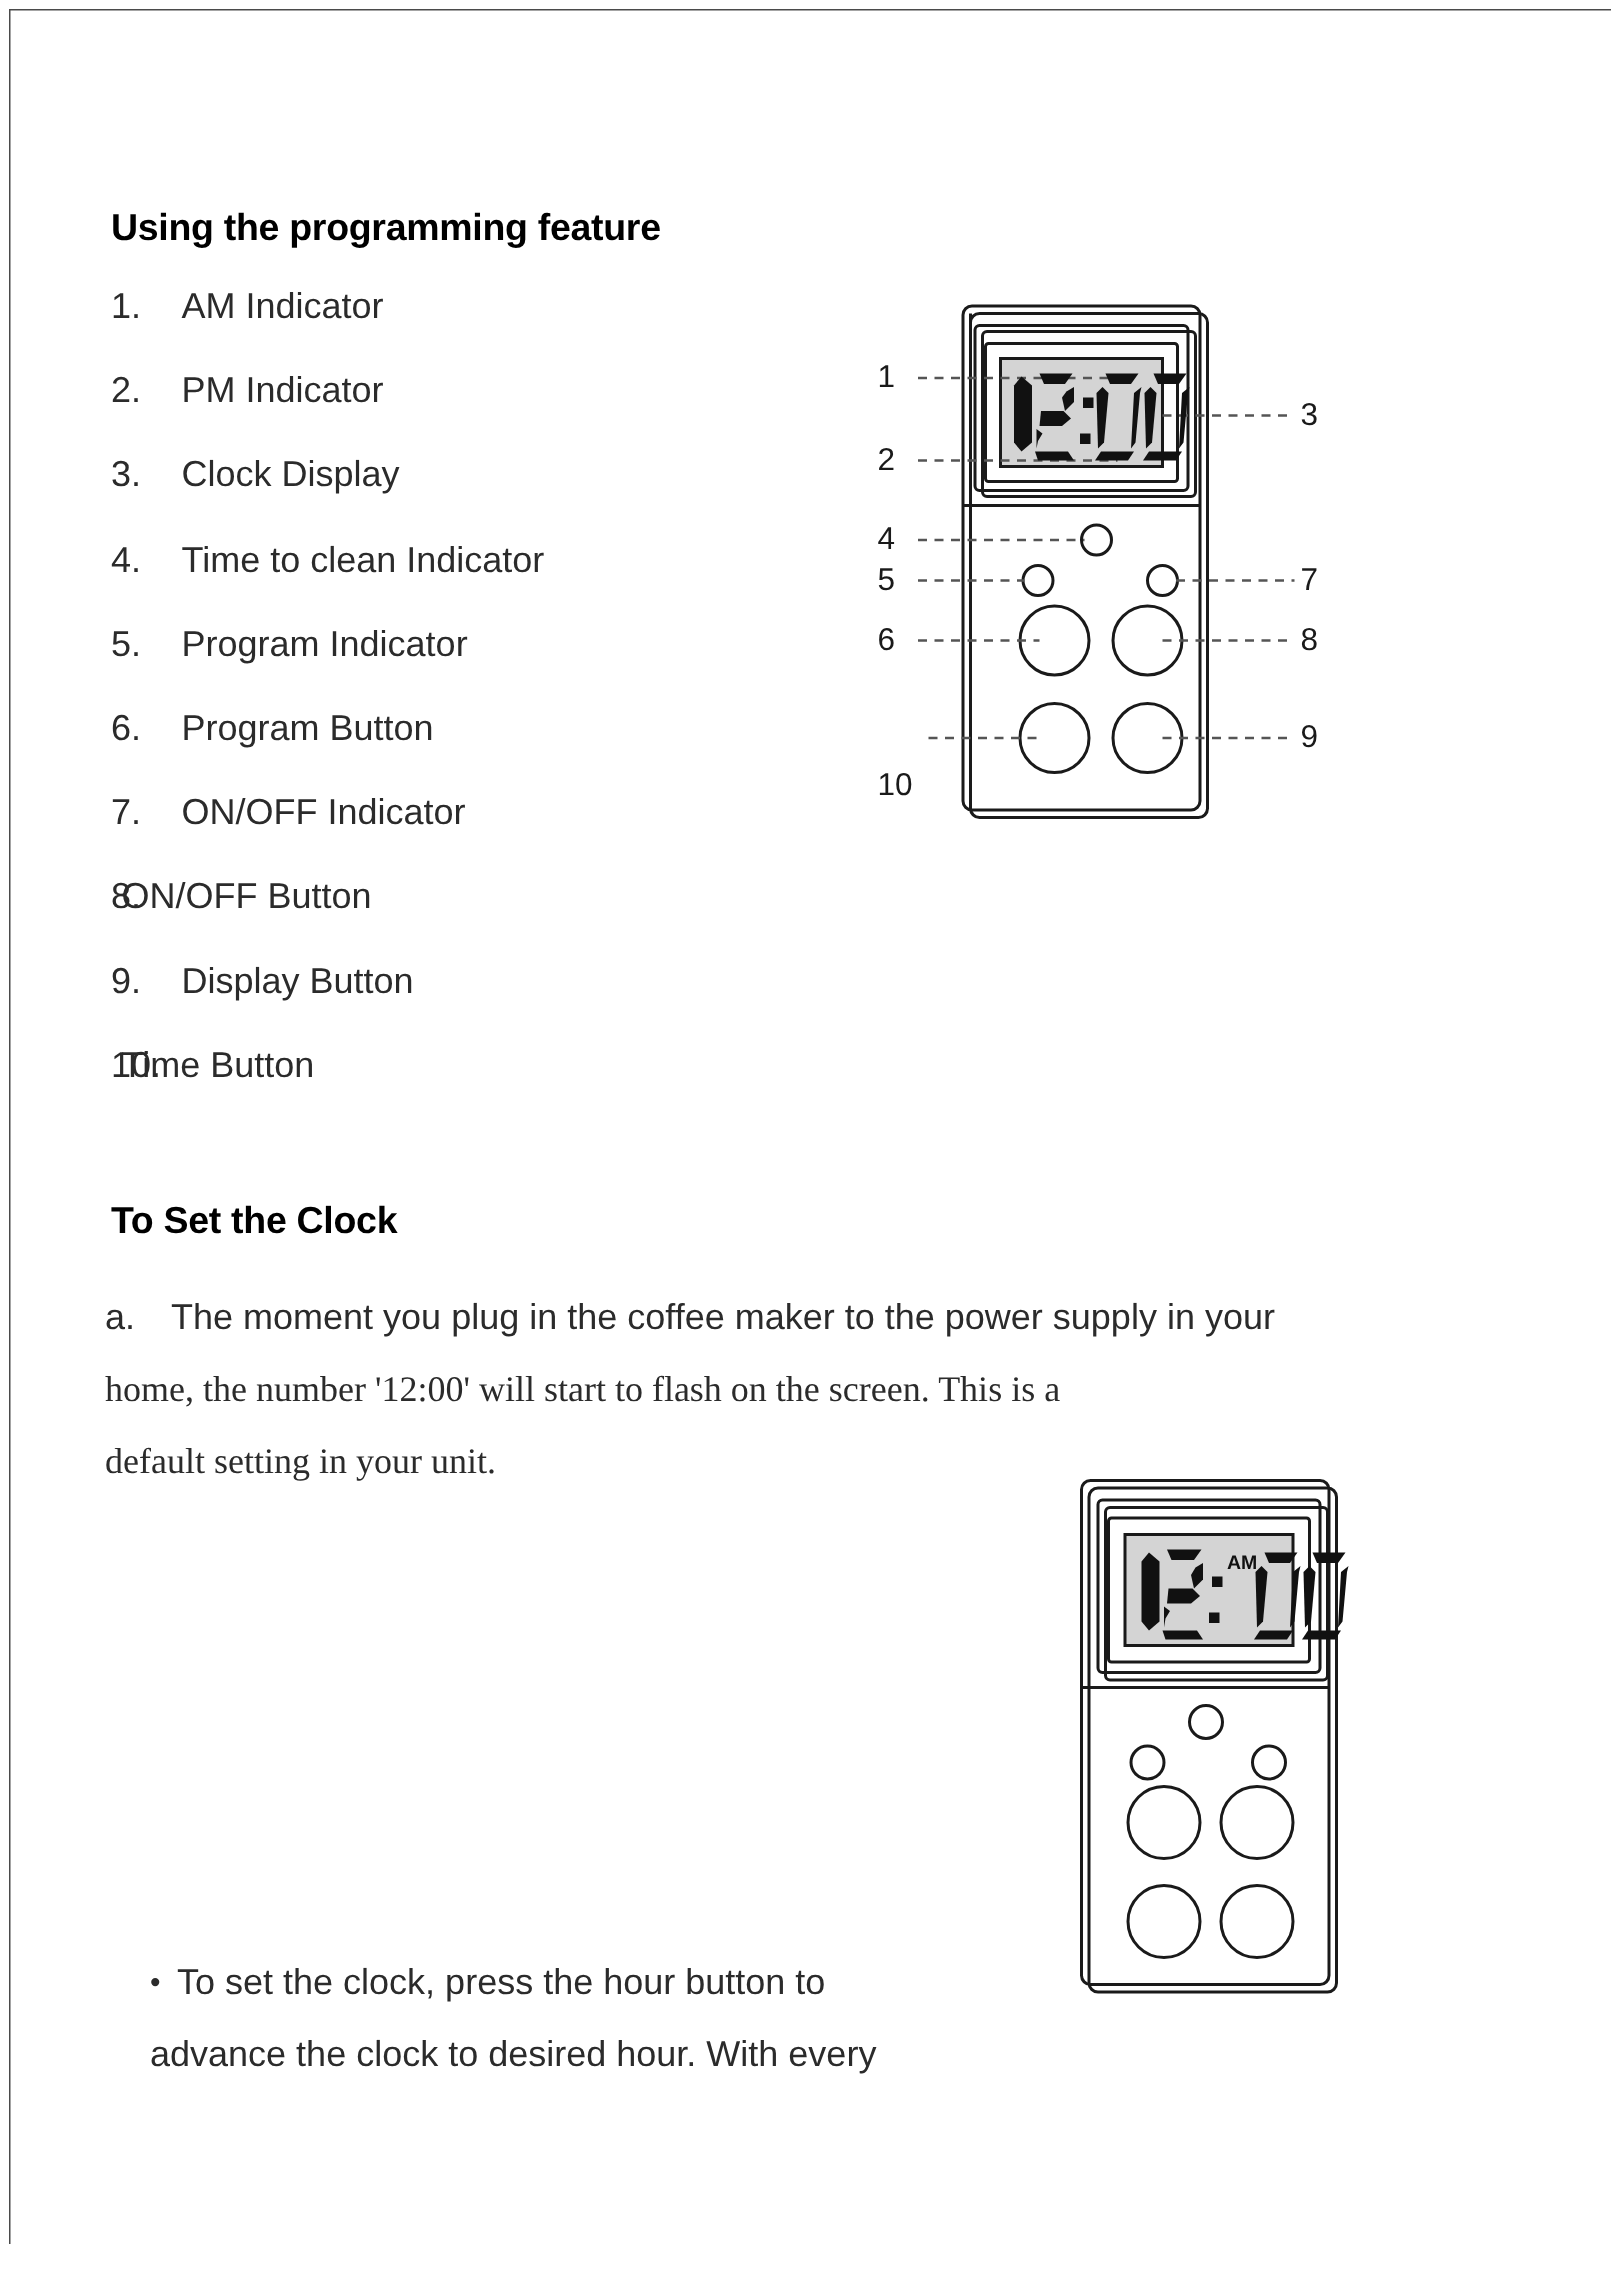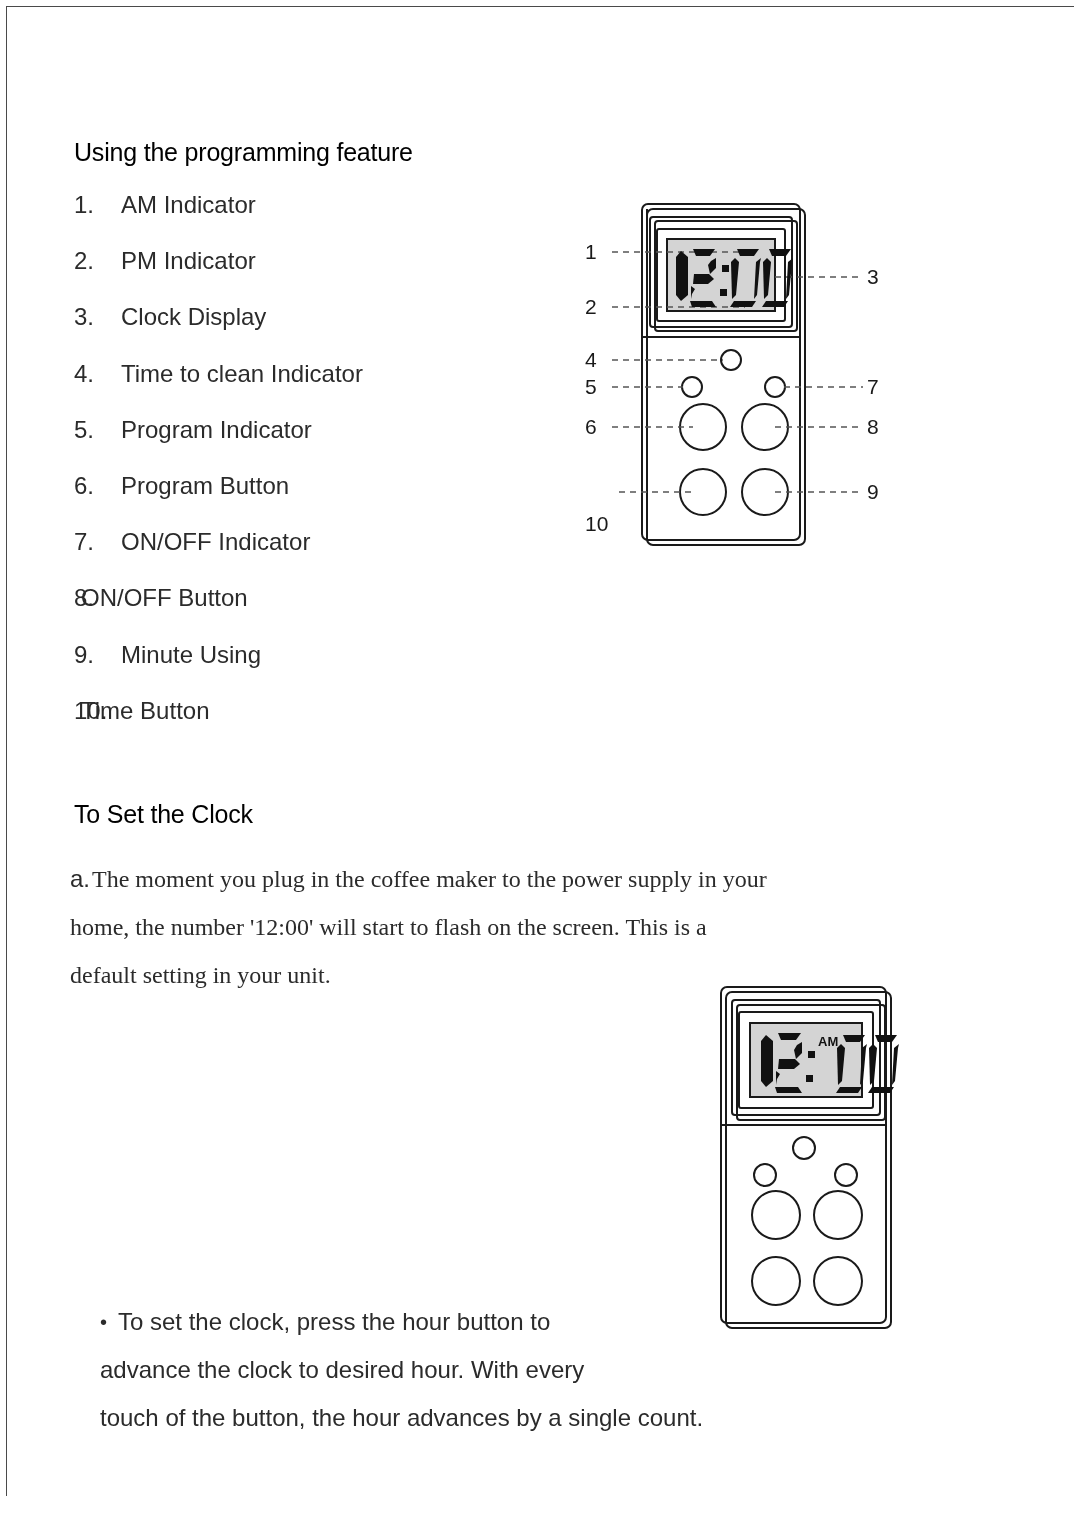--- a/index.html
+++ b/index.html
@@ -35,21 +35,21 @@
     top: 6px;
     width: 1px;
     height: 1490px;
     background: #4a4a4a;
   }
 
   
   .heading {
     position: absolute;
     font-size: 25px;
-    font-weight: normal;
+    font-weight: bold;
     letter-spacing: -0.2px;
     color: #000;
     white-space: nowrap;
   }
   #heading-programming { left: 74px; top: 138px; }
   #heading-set-clock   { left: 74px; top: 800px; }
 
   .numlist {
     position: absolute;
     left: 74px;
@@ -86,23 +86,22 @@
     top: 855px;
     width: 900px;
   }
   #para-a .marker {
     position: absolute;
     left: 0;
     top: 0;
   }
   #para-a .ptext {
     display: block;
-    margin-left: 22px;
+    margin-left: 44px;
     text-indent: 0;
-    font-family: Liberation Serif, serif;
   }
   #para-a .line2, #para-a .line3 { display: block; font-family: Liberation Serif, serif; }
 
   #para-bullet {
     left: 100px;
     top: 1298px;
     width: 760px;
   }
   #para-bullet .bdot {
     position: absolute;
@@ -168,42 +167,41 @@
       <li class="wide">
         <span class="num">7.</span>
         <span class="lbl">ON/OFF Indicator</span>
       </li>
       <li class="tight">
         <span class="num">8.</span>
         <span class="lbl">ON/OFF Button</span>
       </li>
       <li class="wide">
         <span class="num">9.</span>
-        <span class="lbl">Minute Using</span>
+        <span class="lbl">Display Button</span>
       </li>
       <li class="tight">
         <span class="num">10.</span>
         <span class="lbl">Time Button</span>
       </li>
     </ul>
 
   <div class="heading" id="heading-set-clock">To Set the Clock</div>
 
   <div class="para" id="para-a">
     <span class="marker">a.</span>
     <span class="ptext">The moment you plug in the coffee maker to the power supply in your</span>
     <span class="line2">home, the number '12:00'  will start to flash on the screen. This is a</span>
     <span class="line3">default setting in your unit.</span>
   </div>
 
   <div class="para" id="para-bullet">
     <span class="bdot">•</span>
     <span class="btext">To set the clock, press the hour button to</span>
     <span class="bl2">advance the clock to desired hour. With every</span>
-    <span class="bl3">touch of the button, the hour advances by a single count.</span>
   </div>
 
   <div class="device" id="diagram-1" style="left:585px; top:195px;">
     <svg width="300" height="360" viewBox="0 0 300 360">
       <g fill="none" stroke="#1a1a1a" stroke-width="2">
 
         <path d="M 62 14 L 62 156 L 62 156" stroke="#1a1a1a" stroke-width="2"></path>
         <rect x="62" y="14" width="158" height="336" rx="6" ry="6"></rect>
         <rect x="57" y="9" width="158" height="336" rx="6" ry="6"></rect>
 

